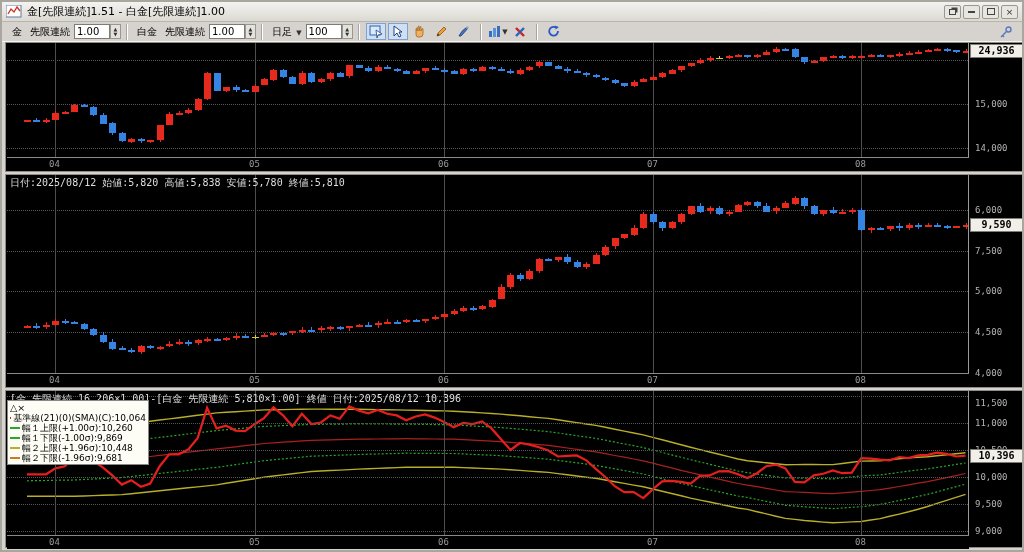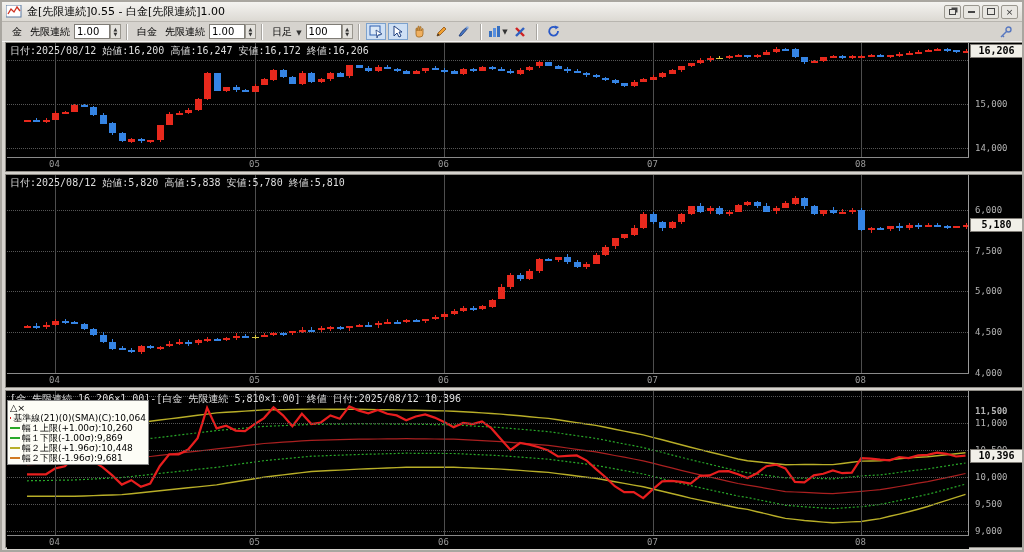--- a/index.html
+++ b/index.html
@@ -67,21 +67,21 @@
   .lg-dash { display:inline-block; width:10px; height:0; margin-right:2px; border-top-width:2px; }
 </style>
 </head>
 <body>
 
 <div id="titlebar" class="abs">
   <svg width="16" height="13">
     <rect x="0" y="0" width="15" height="12" fill="#fff" stroke="#5a78a0"></rect>
     <polyline points="2,9 5,4 8,7 11,2 14,6" fill="none" stroke="#d03020" stroke-width="1.3"></polyline>
   </svg>
-  <span id="title-text">金[先限連続]0.55 - 白金[先限連続]1.00</span>
+  <span id="title-text">金[先限連続]1.51 - 白金[先限連続]1.00</span>
   <div id="winbtns">
     <div class="winbtn"><span class="stack-box"></span></div>
     <div class="winbtn"><span class="mini-line"></span></div>
     <div class="winbtn"><span class="maxi-box"></span></div>
     <div class="winbtn">×</div>
   </div>
 </div>
 
 <div id="toolbar" class="abs">
   <span class="tb-label">金</span>
@@ -170,21 +170,20 @@
     <svg width="13" height="12">
       <circle cx="9.5" cy="3.5" r="2.5" fill="none" stroke="#5878c0" stroke-width="1.4"></circle>
       <line x1="7.5" y1="5.5" x2="2" y2="11" stroke="#5878c0" stroke-width="1.4"></line>
       <line x1="3.5" y1="9.5" x2="5" y2="11" stroke="#5878c0" stroke-width="1.4"></line>
     </svg>
   </span>
 </div>
 
 <div id="panel-gold" class="panel abs" style="top:40px; height:130px;">
   <div class="plot" id="plot-gold">
-    <div class="header-line">日付:2025/08/12 始値:16,200 高値:16,247 安値:16,172 終値:16,206</div>
   <div class="hgrid" style="top: 17px;"></div>
       <div class="hgrid" style="top: 61px;"></div>
       <div class="hgrid" style="top: 105px;"></div>
       <div class="vgrid" style="left: 48px;"></div>
       <div class="vgrid" style="left: 248px;"></div>
       <div class="vgrid" style="left: 437px;"></div>
       <div class="vgrid" style="left: 646px;"></div>
       <div class="vgrid" style="left: 854px;"></div>
       <div class="candle-wick" style="left: 20px; top: 77px; height: 1px; background: rgb(232, 41, 29);"></div>
       <div class="candle-body" style="left: 17px; top: 77px; height: 2px; background: rgb(232, 41, 29);"></div>
@@ -388,21 +387,21 @@
       <div class="candle-body" style="left: 956px; top: 8px; height: 2px; background: rgb(232, 41, 29);"></div>
     </div>
   <div class="strip" id="strip-gold" style="top:114px;">
       <div class="xtick" style="left: 42px;">04</div>
       <div class="xtick" style="left: 242px;">05</div>
       <div class="xtick" style="left: 431px;">06</div>
       <div class="xtick" style="left: 640px;">07</div>
       <div class="xtick" style="left: 848px;">08</div>
     </div>
   <div class="yaxis" id="yaxis-gold">
-    <div class="marker" id="marker-gold" style="top: 1px;">16,206</div>
+    <div class="marker" id="marker-gold" style="top: 1px;">24,936</div>
   <div class="ylab" style="top: 56px;">15,000</div>
       <div class="ylab" style="top: 100px;">14,000</div>
     </div>
 </div>
 
 <div id="panel-plat" class="panel abs" style="top:172px; height:214px;">
   <div class="plot" id="plot-plat">
     <div class="header-line">日付:2025/08/12 始値:5,820 高値:5,838 安値:5,780 終値:5,810</div>
   <div class="hgrid" style="top: 35px;"></div>
       <div class="hgrid" style="top: 76px;"></div>
@@ -616,21 +615,21 @@
       <div class="candle-body" style="left: 956px; top: 50px; height: 2px; background: rgb(232, 41, 29);"></div>
     </div>
   <div class="strip" id="strip-plat" style="top:198px;">
       <div class="xtick" style="left: 42px;">04</div>
       <div class="xtick" style="left: 242px;">05</div>
       <div class="xtick" style="left: 431px;">06</div>
       <div class="xtick" style="left: 640px;">07</div>
       <div class="xtick" style="left: 848px;">08</div>
     </div>
   <div class="yaxis" id="yaxis-plat">
-    <div class="marker" id="marker-plat" style="top: 43px;">5,180</div>
+    <div class="marker" id="marker-plat" style="top: 43px;">9,590</div>
   <div class="ylab" style="top: 30px;">6,000</div>
       <div class="ylab" style="top: 71px;">7,500</div>
       <div class="ylab" style="top: 111px;">5,000</div>
       <div class="ylab" style="top: 152px;">4,500</div>
       <div class="ylab" style="top: 193px;">4,000</div>
     </div>
 </div>
 
 <div id="panel-sprd" class="panel abs" style="top:388px; height:158px;">
   <div class="plot" id="plot-sprd">
@@ -685,20 +684,20 @@
     </div>
   <div class="strip" id="strip-sprd" style="top:144px;">
       <div class="xtick" style="left: 42px;">04</div>
       <div class="xtick" style="left: 242px;">05</div>
       <div class="xtick" style="left: 431px;">06</div>
       <div class="xtick" style="left: 640px;">07</div>
       <div class="xtick" style="left: 848px;">08</div>
     </div>
   <div class="yaxis" id="yaxis-sprd">
     <div class="marker" id="marker-sprd" style="top: 58px;">10,396</div>
-  <div class="ylab" style="top: 15px; font-weight: bold;">11,500</div>
+  <div class="ylab" style="top: 7px;">11,500</div>
       <div class="ylab" style="top: 27px;">11,000</div>
       <div class="ylab" style="top: 54px;">10,500</div>
       <div class="ylab" style="top: 81px;">10,000</div>
       <div class="ylab" style="top: 108px;">9,500</div>
       <div class="ylab" style="top: 135px;">9,000</div>
     </div>
 </div>
 
 </body></html>

